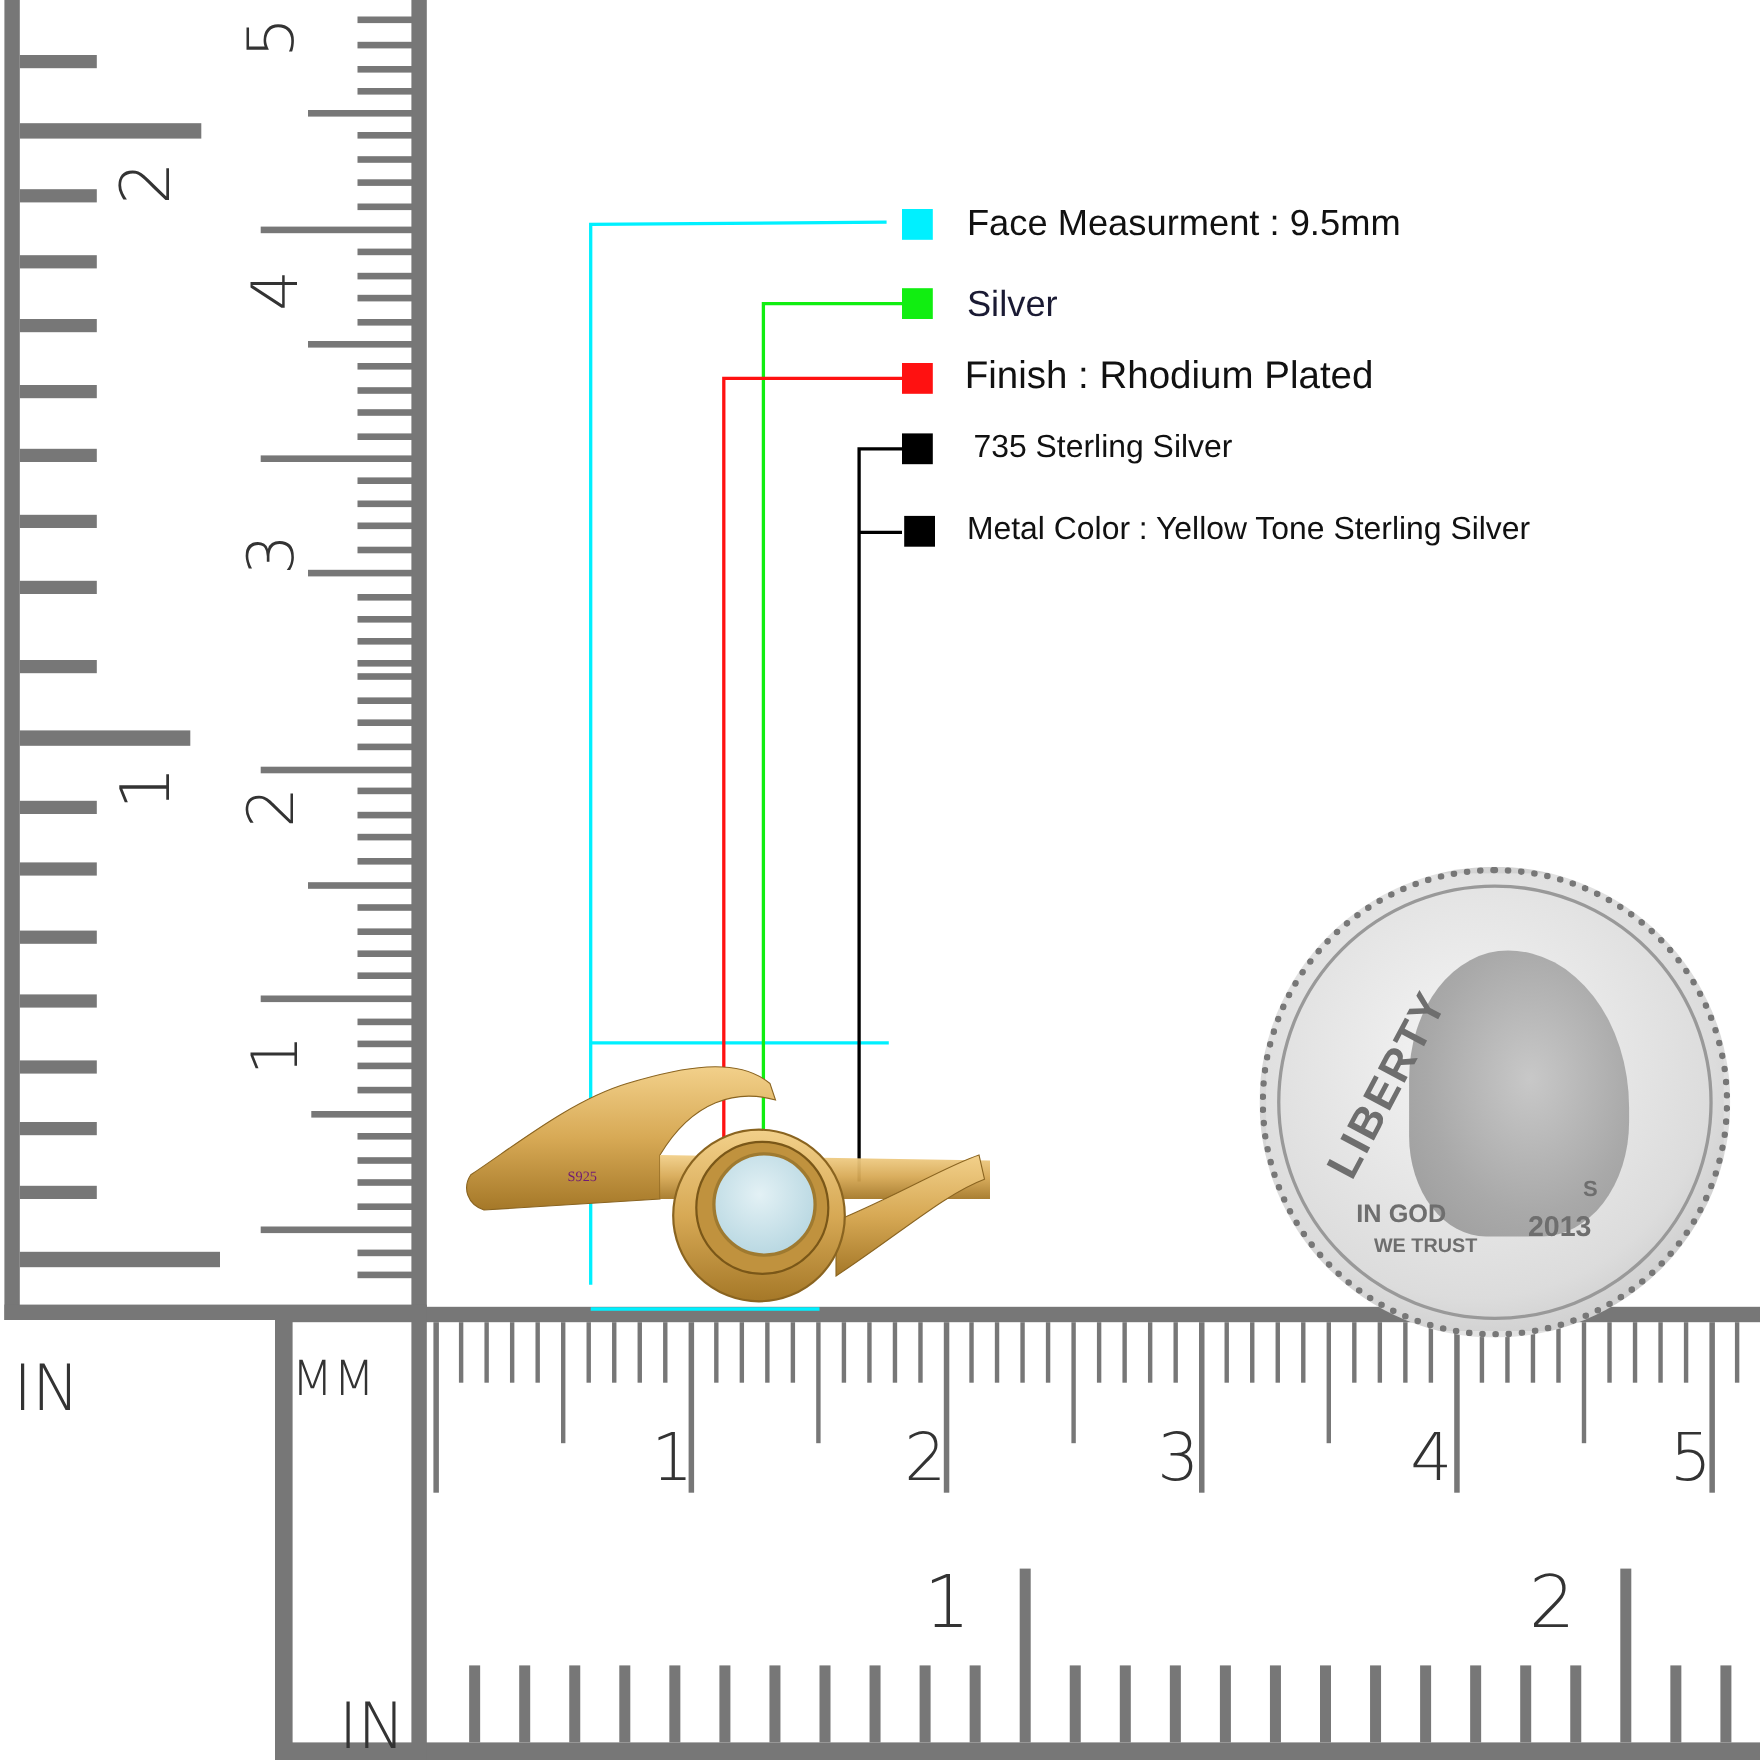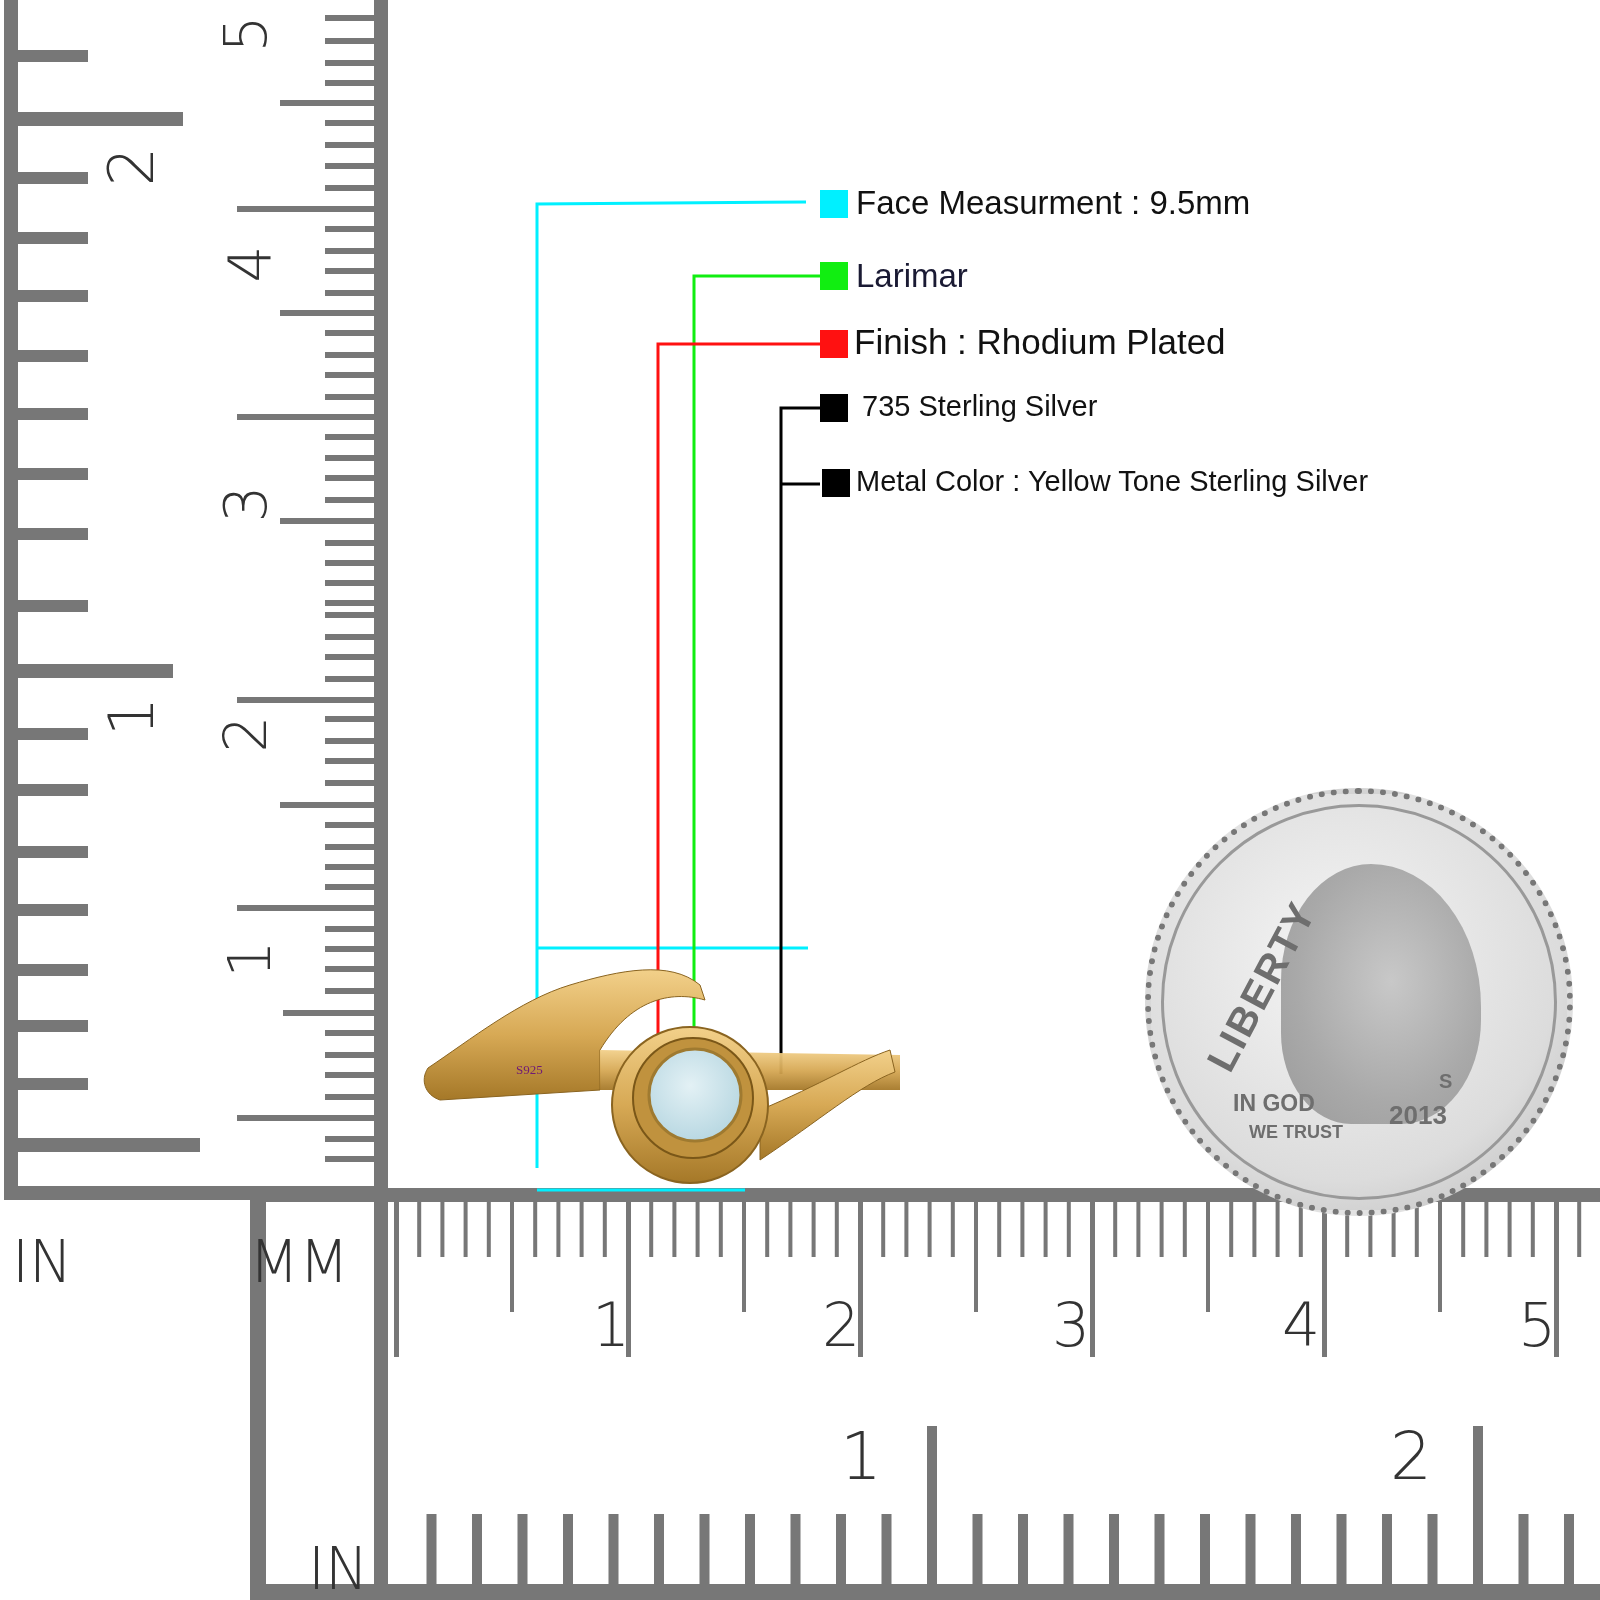--- a/index.html
+++ b/index.html
@@ -1,19 +1,19 @@
 <!DOCTYPE html>
 <html><head>
 <meta charset="utf-8">
 <style>
   html, body { margin: 0; padding: 0; background: #ffffff; }
   body { width: 1600px; height: 1600px; position: relative; overflow: hidden; font-family: "Liberation Sans", sans-serif; }
   .abs { position: absolute; }
   svg { position: absolute; left: 0; top: 0; }
-  .spec-label { position: absolute; color: #111; font-family: "Liberation Sans", sans-serif; white-space: nowrap; }
+  .spec-label { position: absolute; color: #111; font-family: "Liberation Sans", sans-serif; white-space: nowrap; margin-left: 23px; }
   .swatch { position: absolute; width: 28px; height: 28px; }
   .unit { position: absolute; color: #333; font-family: "DejaVu Sans", sans-serif; font-weight: 300; }
 </style>
 </head>
 <body>
 
 <svg width="1600" height="1600">
 
   <g fill="#777">
     <rect x="4" y="0" width="14" height="1200"></rect>
@@ -194,21 +194,21 @@
     <line x1="537" y1="948" x2="808" y2="948" stroke="#00f0ff"></line>
     <line x1="537" y1="1190" x2="745" y2="1190" stroke="#00f0ff"></line>
     <polyline points="694,1112 694,276 820,276" stroke="#11ee11"></polyline>
     <polyline points="658,1048 658,344 820,344" stroke="#ff1111"></polyline>
     <polyline points="781,1074 781,408 820,408" stroke="#000"></polyline>
     <line x1="781" y1="484" x2="820" y2="484" stroke="#000"></line>
   </g>
 </svg>
 
 <div class="unit" style="left:12px; top:1228px; font-size:58px;">IN</div>
-<div class="unit" style="left:249px; top:1228px; font-size:58px;">MM</div>
+<div class="unit" style="left:265px; top:1228px; font-size:44px;">MM</div>
 <div class="unit" style="left:308px; top:1535px; font-size:58px;">IN</div>
 
 <div class="unit" style="left:112px; top:680px; font-size:62px; transform:rotate(-90deg);">1</div>
 <div class="unit" style="left:112px; top:130px; font-size:62px; transform:rotate(-90deg);">2</div>
 
 <div class="unit" style="left:232px; top:925px; font-size:58px; transform:rotate(-90deg);">1</div>
 <div class="unit" style="left:228px; top:700px; font-size:58px; transform:rotate(-90deg);">2</div>
 <div class="unit" style="left:228px; top:470px; font-size:58px; transform:rotate(-90deg);">3</div>
 <div class="unit" style="left:232px; top:230px; font-size:58px; transform:rotate(-90deg);">4</div>
 <div class="unit" style="left:228px; top:0px; font-size:58px; transform:rotate(-90deg);">5</div>
@@ -219,21 +219,21 @@
 <div class="unit" style="left:1282px; top:1290px; font-size:60px;">4</div>
 <div class="unit" style="left:1518px; top:1290px; font-size:60px;">5</div>
 
 <div class="unit" style="left:840px; top:1418px; font-size:66px;">1</div>
 <div class="unit" style="left:1390px; top:1418px; font-size:66px;">2</div>
 
 <div class="swatch" style="left:820px; top:190px; background:#00f0ff;"></div>
 <div class="spec-label" style="left:856px; top:184px; font-size:33px;">Face Measurment : 9.5mm</div>
 
 <div class="swatch" style="left:820px; top:262px; background:#11ee11;"></div>
-<div class="spec-label" style="left:856px; top:257px; font-size:33px; color:#1a1a33;">Larimar</div>
+<div class="spec-label" style="left:856px; top:257px; font-size:33px; color:#1a1a33;">Silver</div>
 
 <div class="swatch" style="left:820px; top:330px; background:#ff1111;"></div>
 <div class="spec-label" style="left:854px; top:322px; font-size:35px;">Finish : Rhodium Plated</div>
 
 <div class="swatch" style="left:820px; top:394px; background:#000;"></div>
 <div class="spec-label" style="left:862px; top:390px; font-size:29px;">735 Sterling Silver</div>
 
 <div class="swatch" style="left:822px; top:469px; background:#000;"></div>
 <div class="spec-label" style="left:856px; top:465px; font-size:29px;">Metal Color : Yellow Tone Sterling Silver</div>
 

